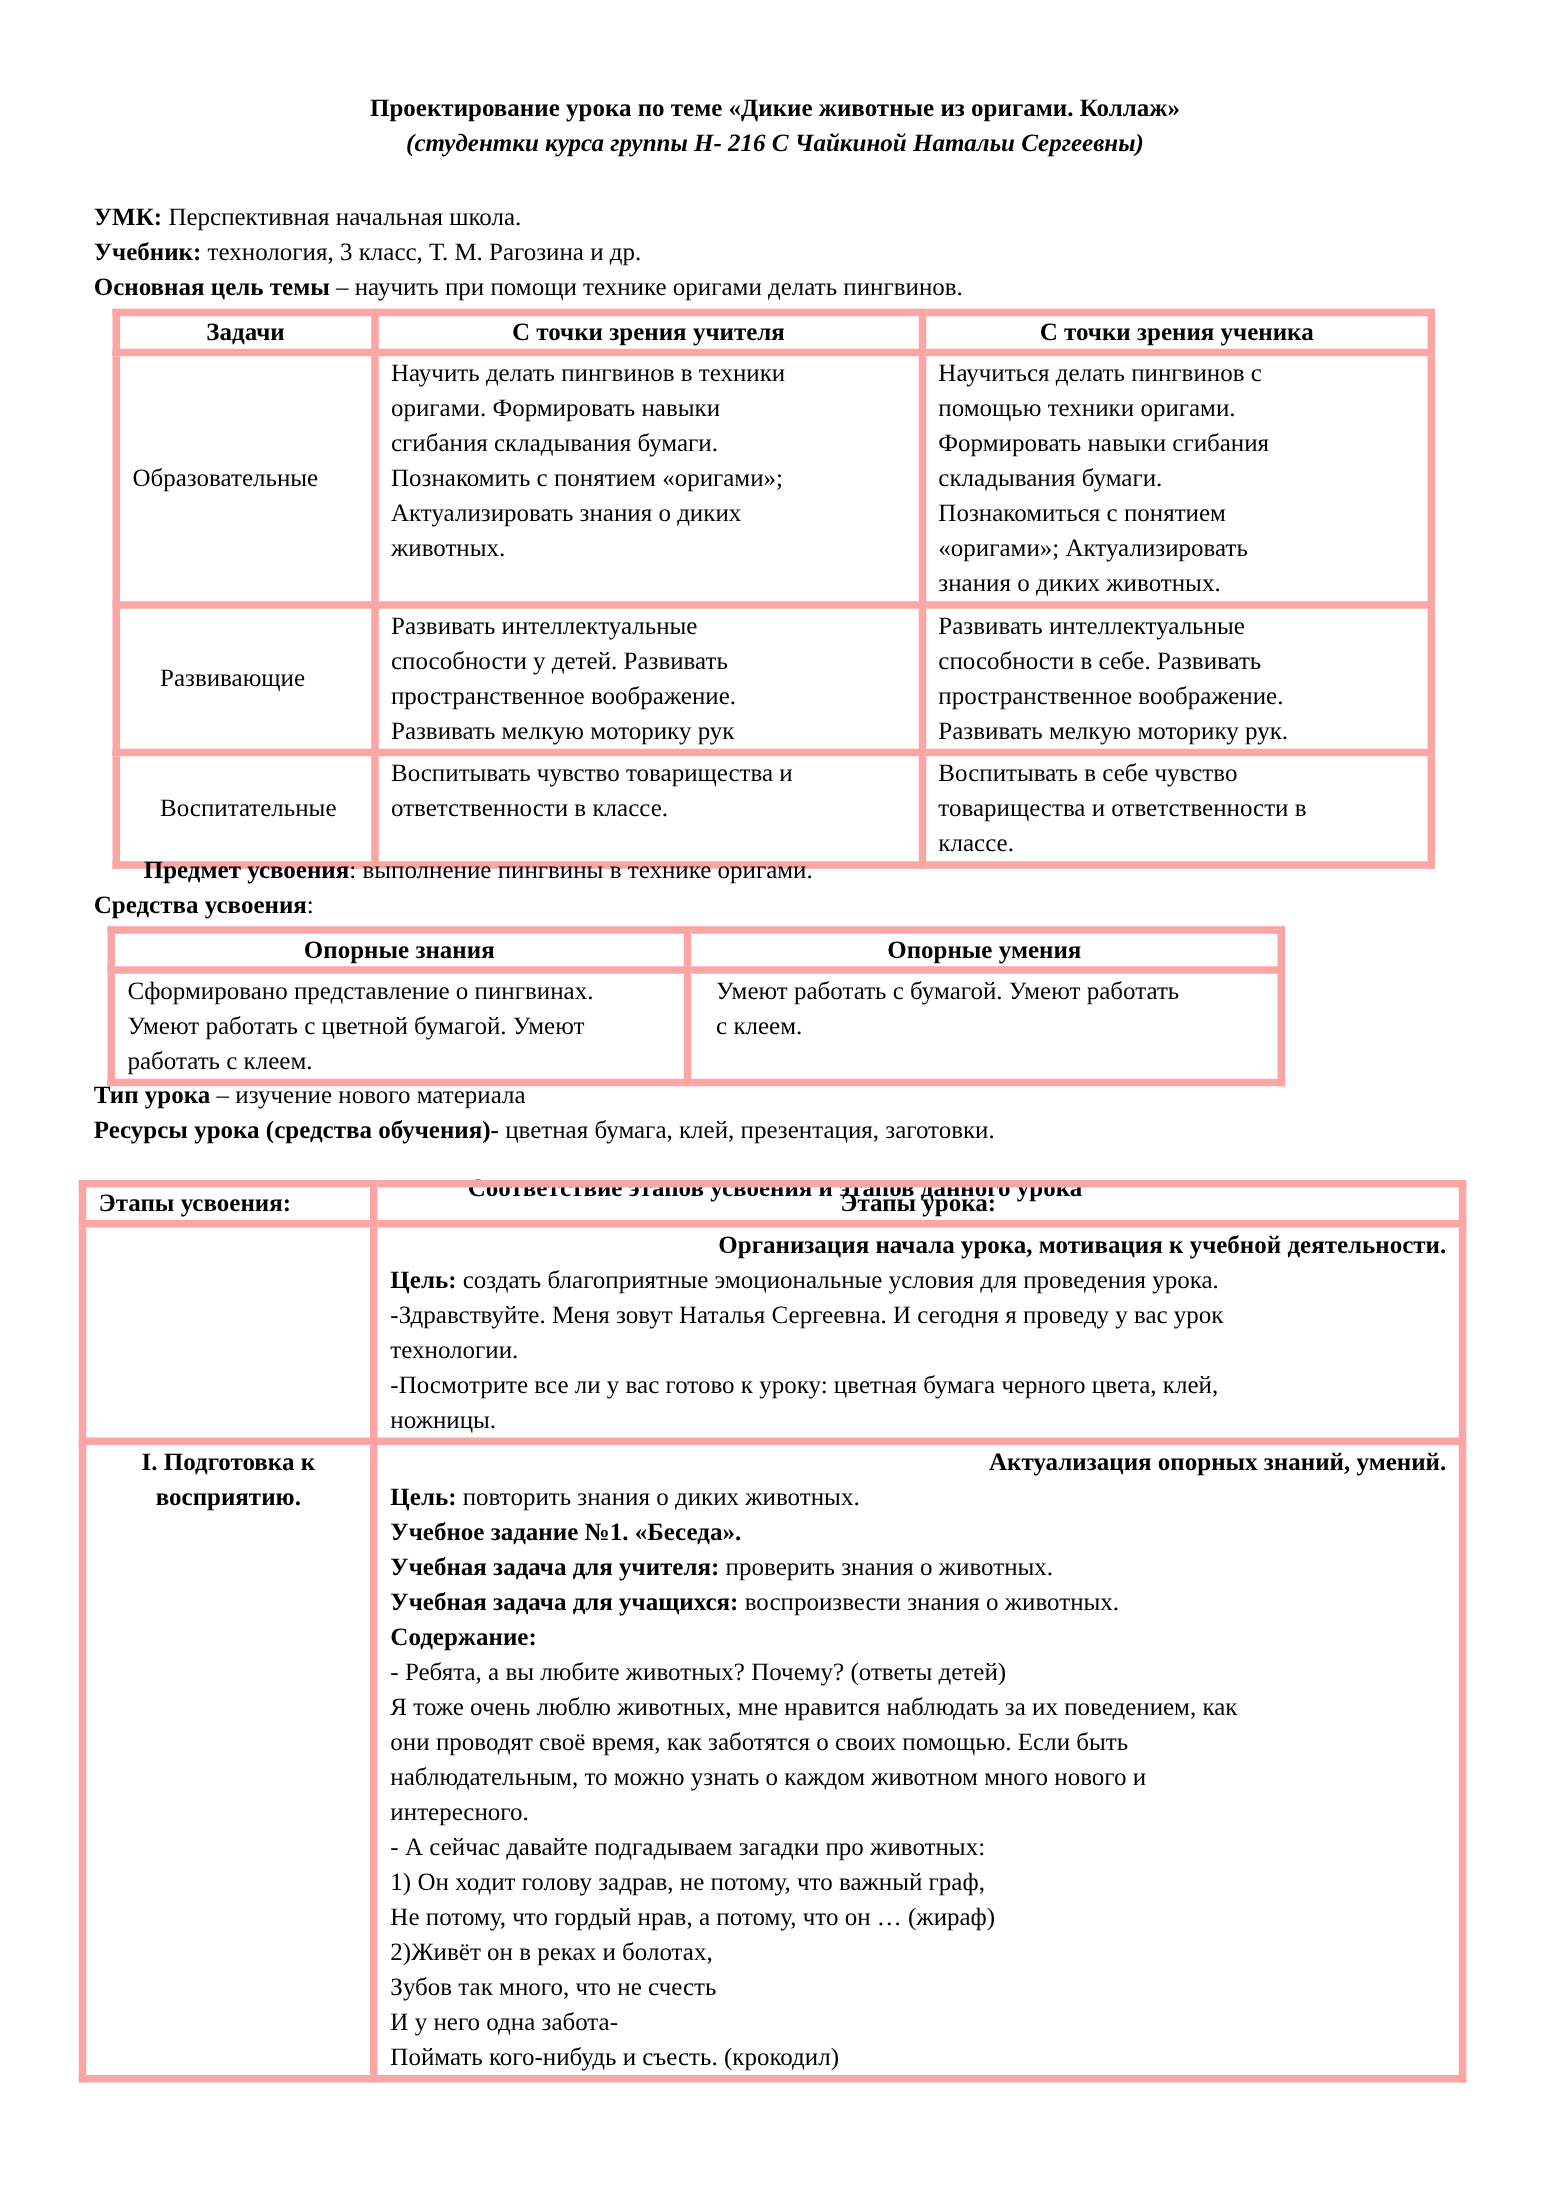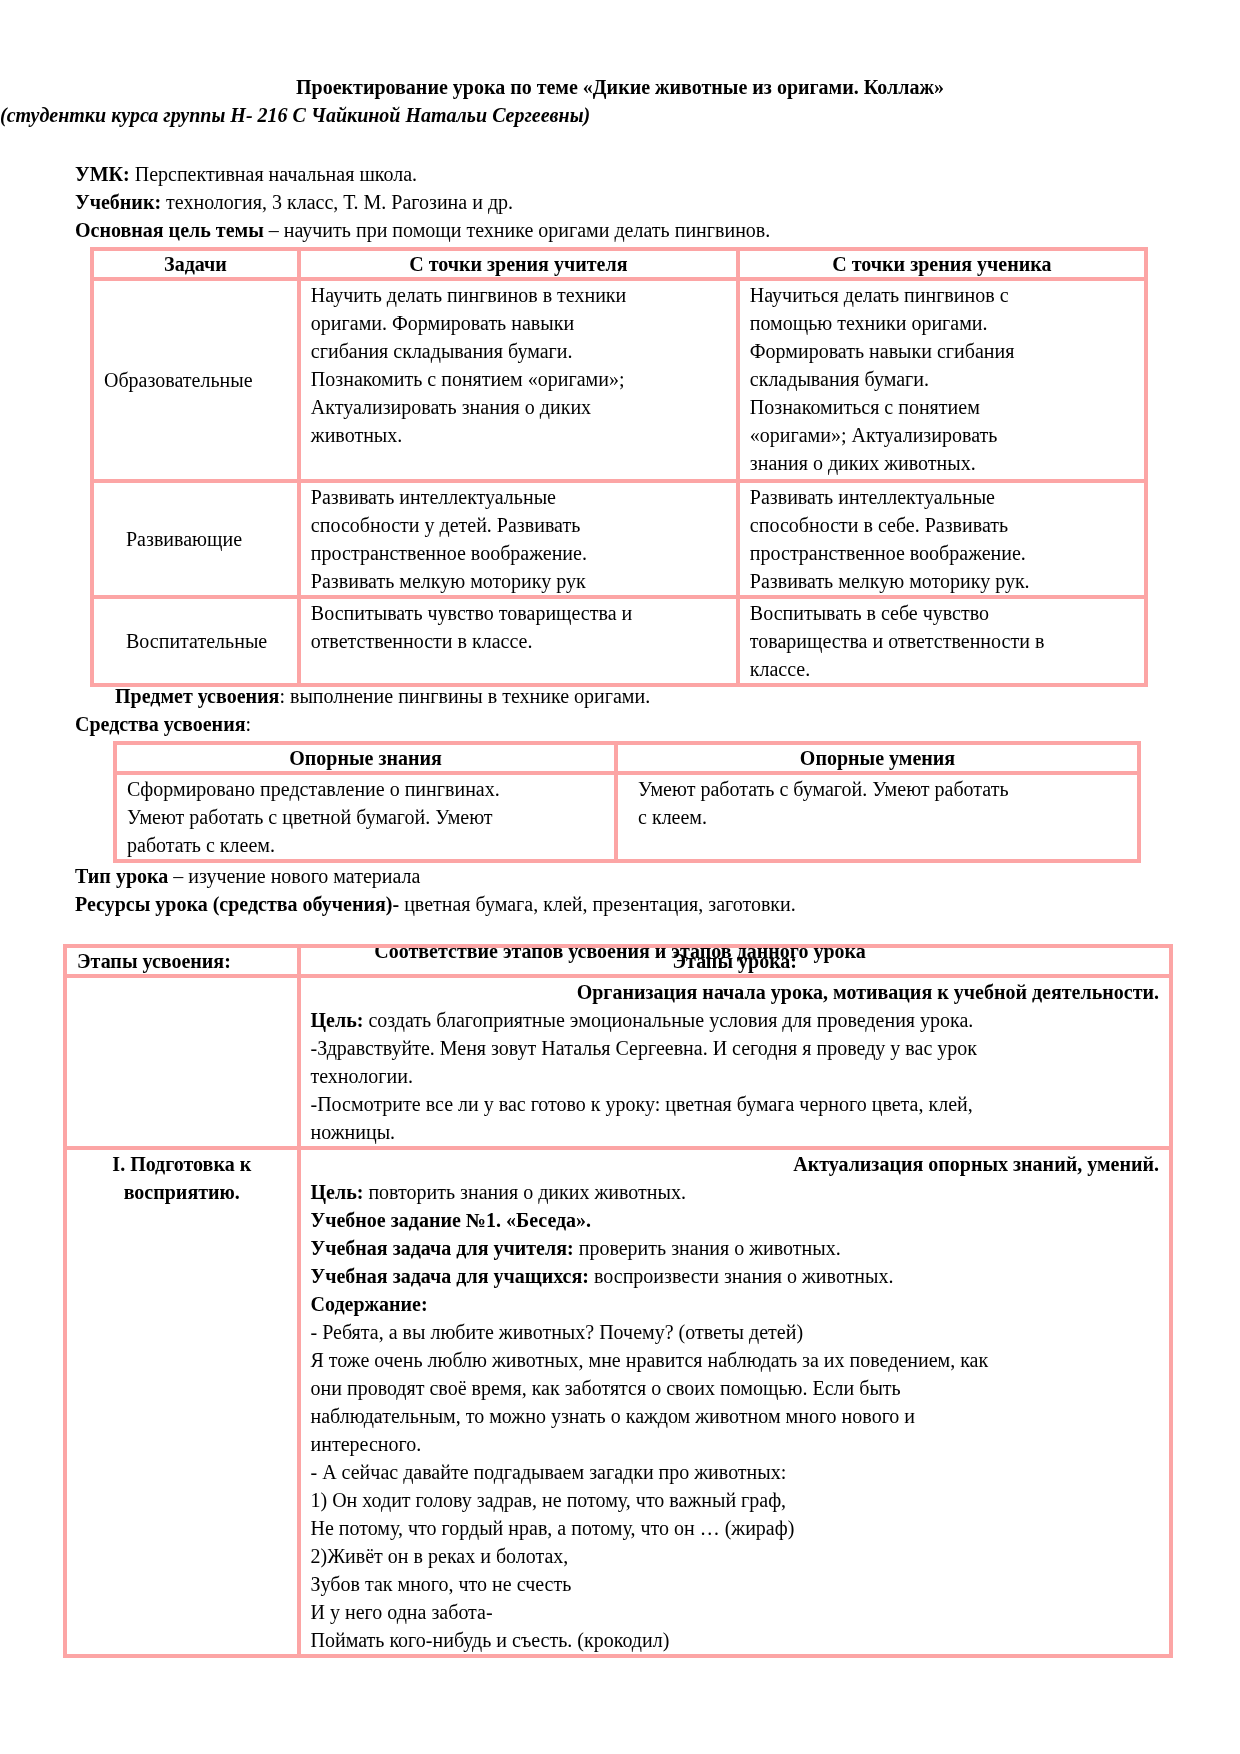--- a/index.html
+++ b/index.html
@@ -1,24 +1,24 @@
 <!DOCTYPE html>
 <html><head>
 <meta charset="utf-8">
 <style>
   html, body { margin:0; padding:0; background:#ffffff; }
   body { width:1240px; height:1754px; position:relative; overflow:hidden;
          font-family:"Liberation Serif", "DejaVu Serif", serif; color:#000; }
   .abs { position:absolute; }
   .title { left:0; width:1240px; text-align:center; font-weight:bold; font-size:20px; top:76px; }
-  .subtitle { left:0; width:1240px; text-align:left; font-size:20px; top:104px; font-style:italic; font-weight:bold; }
+  .subtitle { left:0; width:1240px; text-align:center; font-size:20px; top:104px; font-style:italic; font-weight:bold; }
   .line { left:75px; font-size:20px; line-height:28px; white-space:nowrap; }
   .b { font-weight:bold; }
   table { border-collapse:collapse; position:absolute; font-size:20px; }
-  td, th { border:4px solid #fca5a5; vertical-align:top; line-height:28px; padding:0 10px; }
+  td, th { border:6px solid #fca5a5; vertical-align:top; line-height:28px; padding:0 10px; }
   th { font-weight:bold; text-align:center; line-height:26px; }
   td.mid { vertical-align:middle;padding-left:32px; }
   .just { text-align:justify; }
   .center-title { left:0; width:1240px; text-align:center; font-weight:bold; font-size:20px; top:916px;margin-top:24px; }
   .cell-line { display:block; }
   .hcenter { text-align:right; font-weight:bold; display:block; }
 </style>
 </head>
 <body>
 
@@ -97,21 +97,21 @@
 </tbody>
   </table>
 
 <div class="abs line" style="top:682px;margin-left:40px;">
   <span class="b">Предмет усвоения</span><span>: выполнение пингвины в технике оригами.</span>
 </div>
 <div class="abs line" style="top:710px;">
   <span class="b">Средства усвоения</span><span>:</span>
 </div>
 
-<table style="left:113px; top:741px; width:1028px;">
+<table style="left:86px; top:741px; width:942px;">
   <colgroup>
       <col style="width:512px">
       <col style="width:536px">
     </colgroup>
   <tbody>
       <tr>
     <th>Опорные знания</th>
     <th>Опорные умения</th>
   </tr>
   <tr style="height:88px;">

